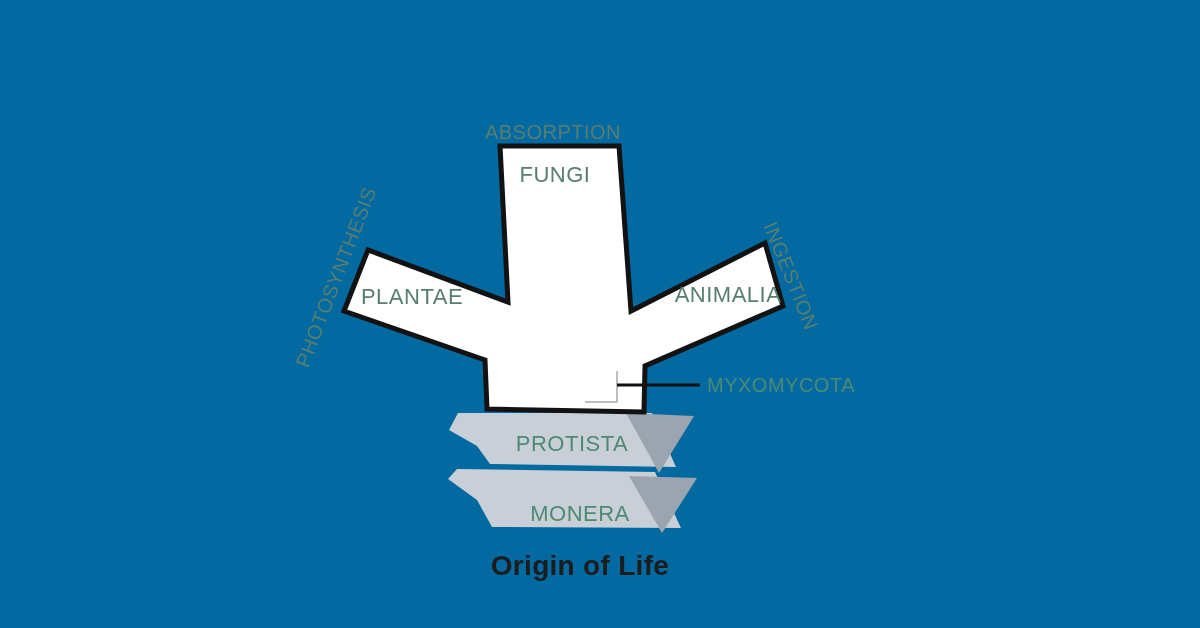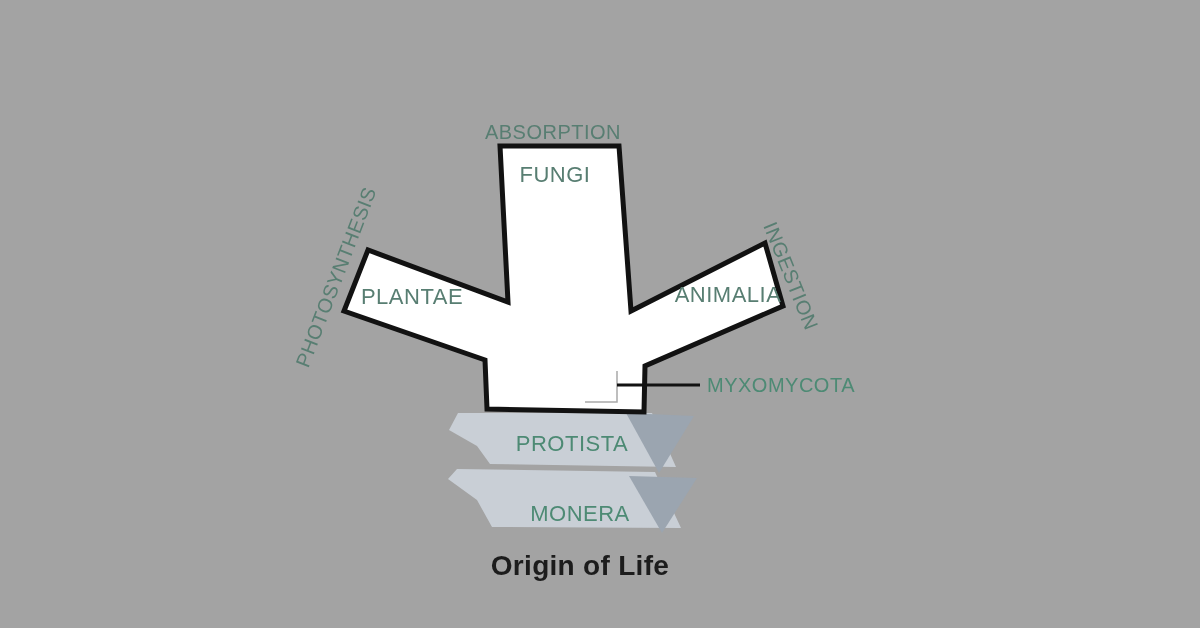--- a/index.html
+++ b/index.html
@@ -4,21 +4,21 @@
 <style>
   html, body {
     margin: 0;
     padding: 0;
     background: #ffffff;
   }
   .canvas {
     position: relative;
     width: 1200px;
     height: 628px;
-    background: #a3a3a3;
+    background: #0369a1;
     overflow: hidden;
     font-family: "Liberation Sans", "DejaVu Sans", sans-serif;
   }
   svg {
     display: block;
     width: 1200px;
     height: 628px;
   }
   .label {
     font-family: "Liberation Sans", "DejaVu Sans", sans-serif;

